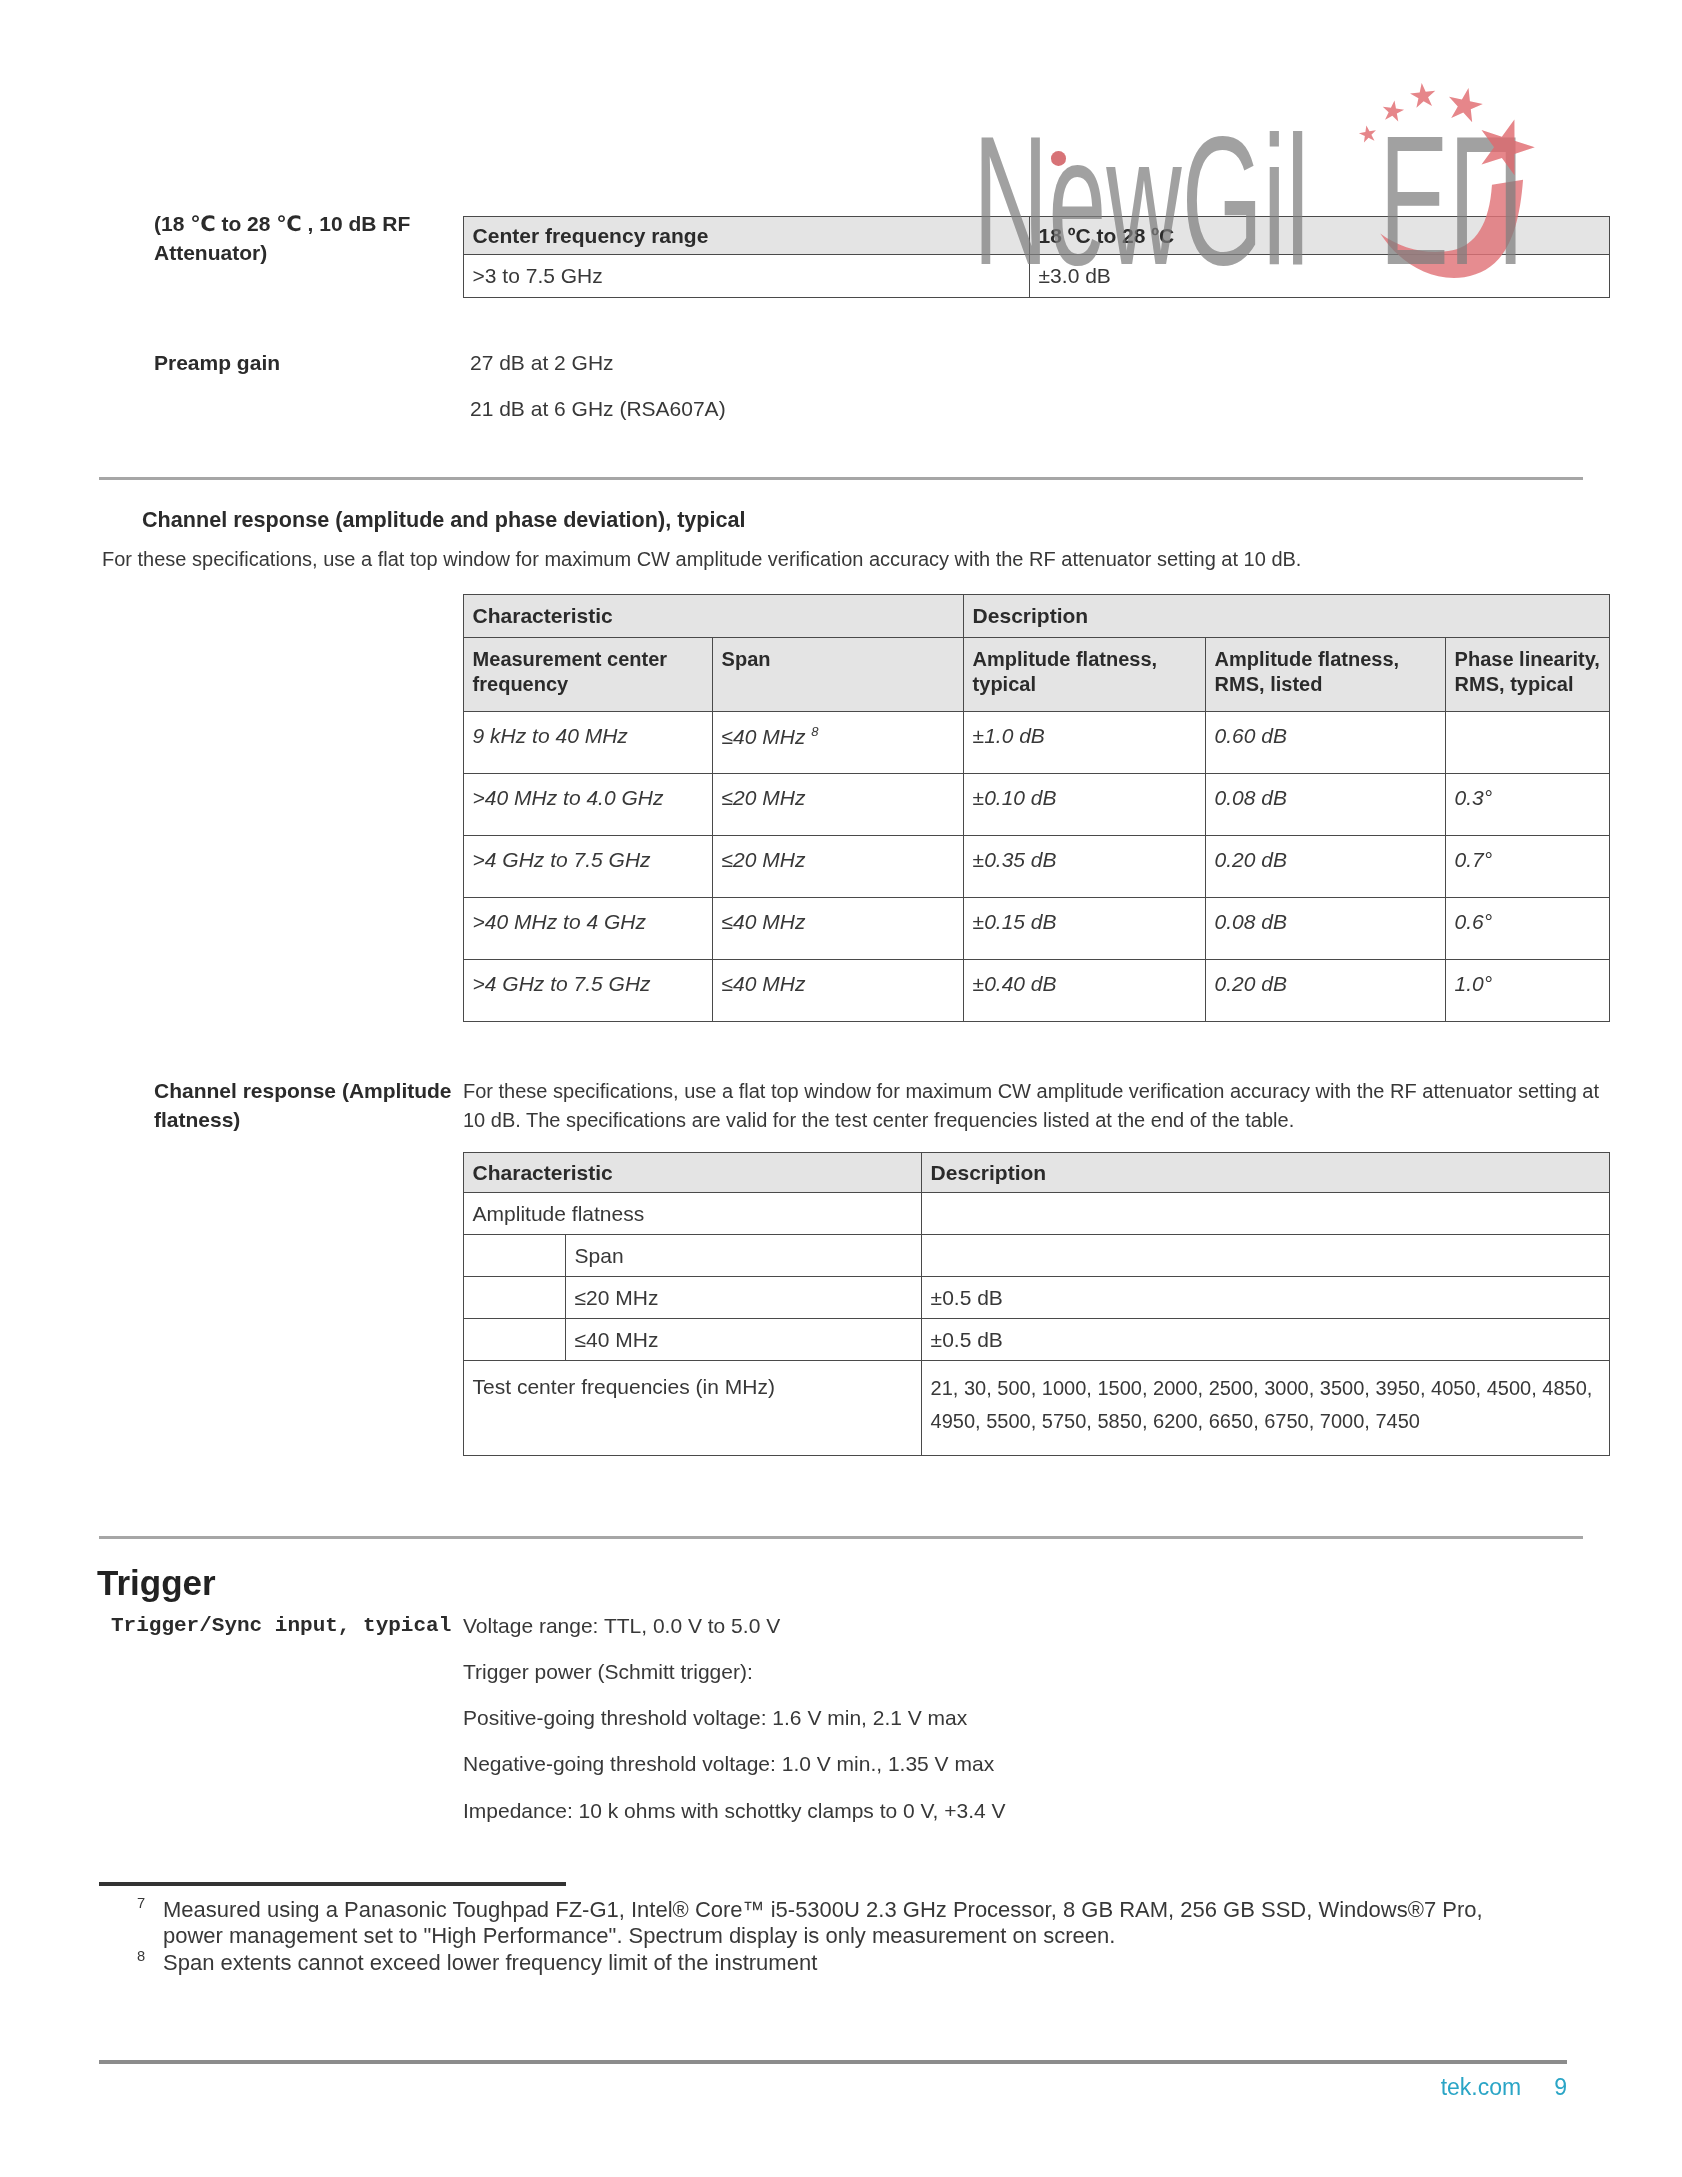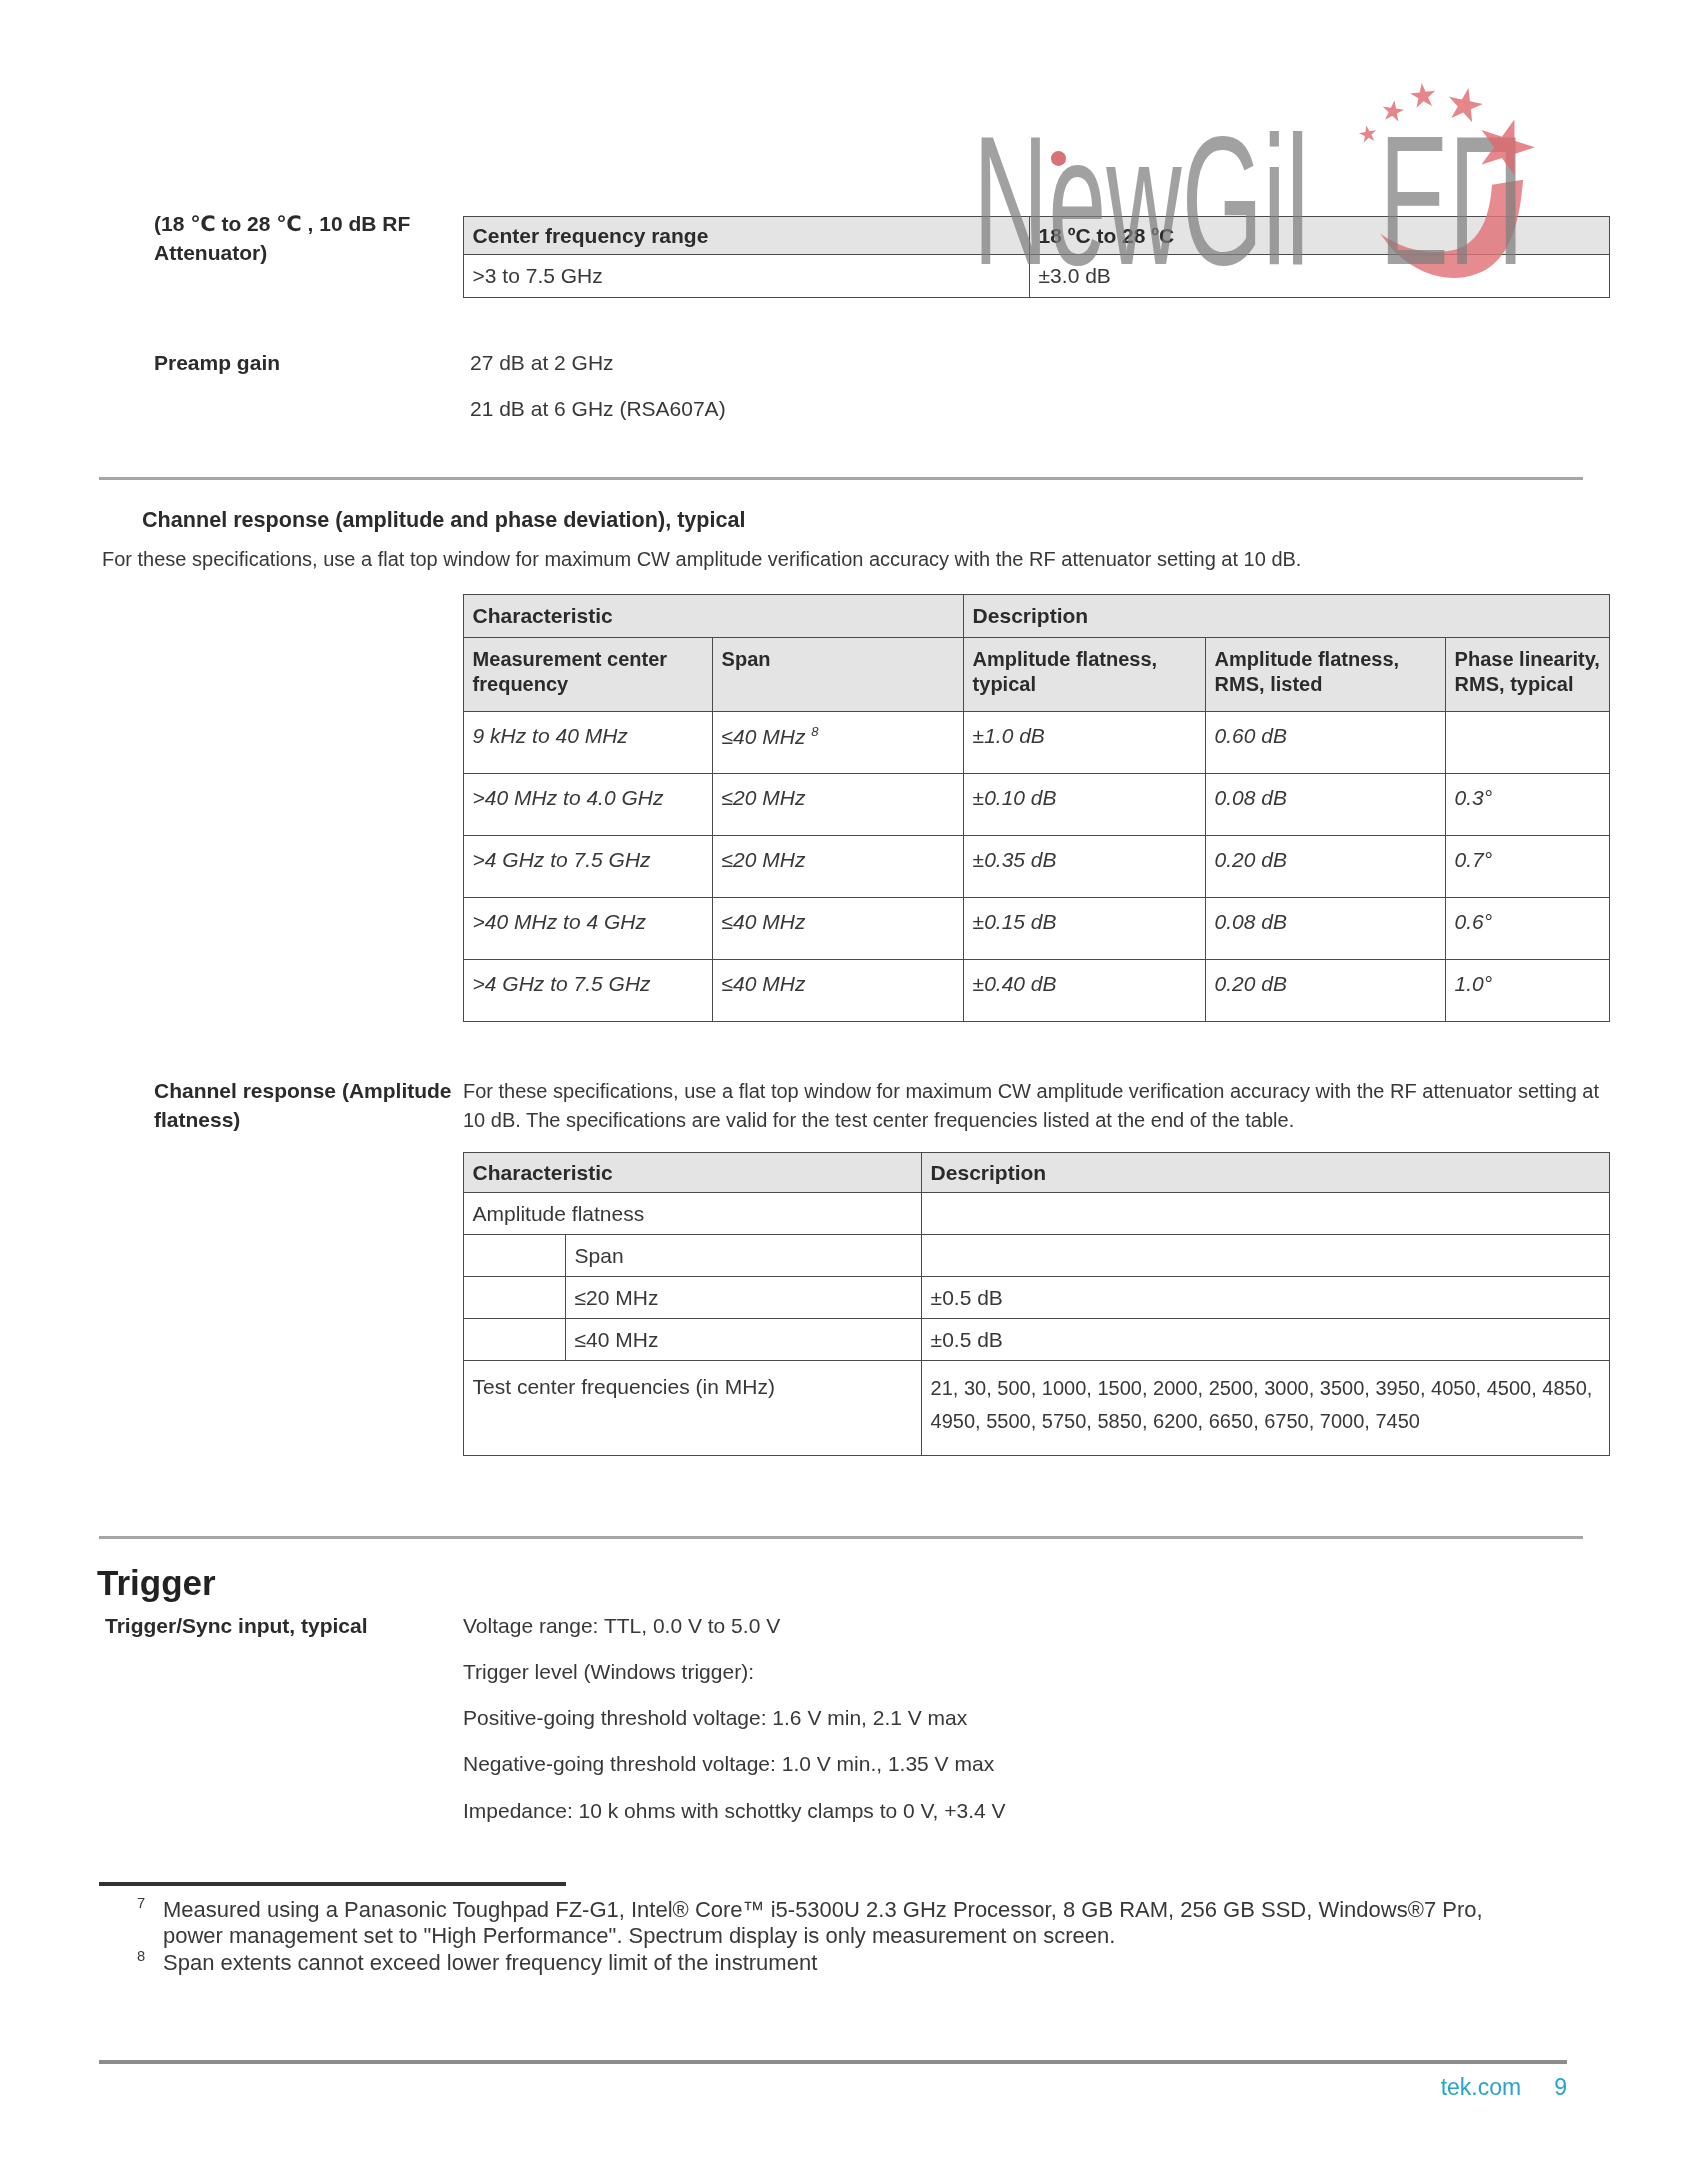--- a/index.html
+++ b/index.html
@@ -66,21 +66,21 @@
 
   .tbl-af { left:463px; top:1152px; width:1147px; }
   .tbl-af tr.hdr { height:40px; }
   .tbl-af tr.r { height:42px; }
   .tbl-af tr.freqs { height:95px; }
   .tbl-af tr.freqs td.lbl { vertical-align:top; padding-top:14px; }
   .tbl-af tr.freqs td.vals { vertical-align:top; padding-top:11px; font-size:20px; line-height:33px; }
 
   
   .trigger-heading { left:97px; top:1563px; font-size:35px; font-weight:bold; color:#222; }
-  .trigger-label { left:105px; top:1614px; }
+  .trigger-label { left:111px; top:1614px;font-family:Liberation Mono, monospace; }
   .trig-line { left:463px; font-size:21px; color:#383838; white-space:nowrap; }
   .trig-0 { top:1614px; } .trig-1 { top:1660px; } .trig-2 { top:1706px; }
   .trig-3 { top:1752px; } .trig-4 { top:1799px; }
 
   
   .fn-sep { left:99px; top:1882px; width:467px; height:3.5px; background:#333; }
   .fn-num { font-size:14.7px; color:#383838; }
   .fn-text { font-size:22px; line-height:26px; color:#383838; }
   .fn7-num { left:137px; top:1895px; } .fn7-text { left:163px; top:1897px; width:1349px; }
   .fn8-num { left:137px; top:1948px; } .fn8-text { left:163px; top:1950px; width:1349px; }
@@ -220,21 +220,21 @@
       <td class="vals">21, 30, 500, 1000, 1500, 2000, 2500, 3000, 3500, 3950, 4050, 4500, 4850, 4950, 5500, 5750, 5850, 6200, 6650, 6750, 7000, 7450</td>
     </tr>
   </tbody>
     </table>
 
   <div class="abs hrule rule-2"></div>
 
   <div class="abs trigger-heading">Trigger</div>
   <div class="abs label-bold trigger-label">Trigger/Sync input, typical</div>
   <div class="abs trig-line trig-0">Voltage range: TTL, 0.0 V to 5.0 V</div>
-  <div class="abs trig-line trig-1">Trigger level (Windows trigger):</div>
+  <div class="abs trig-line trig-1">Trigger power (Schmitt trigger):</div>
   <div class="abs trig-line trig-2">Positive-going threshold voltage: 1.6 V min, 2.1 V max</div>
   <div class="abs trig-line trig-3">Negative-going threshold voltage: 1.0 V min., 1.35 V max</div>
   <div class="abs trig-line trig-4">Impedance: 10 k ohms with schottky clamps to 0 V, +3.4 V</div>
 
   <div class="abs fn-sep"></div>
   <div class="abs fn-num fn7-num">7</div>
   <div class="abs fn-text fn7-text">Measured using a Panasonic Toughpad FZ-G1, Intel® Core™ i5-5300U 2.3 GHz Processor, 8 GB RAM, 256 GB SSD, Windows®7 Pro, power management set to "High Performance". Spectrum display is only measurement on screen.</div>
   <div class="abs fn-num fn8-num">8</div>
   <div class="abs fn-text fn8-text">Span extents cannot exceed lower frequency limit of the instrument</div>
 

